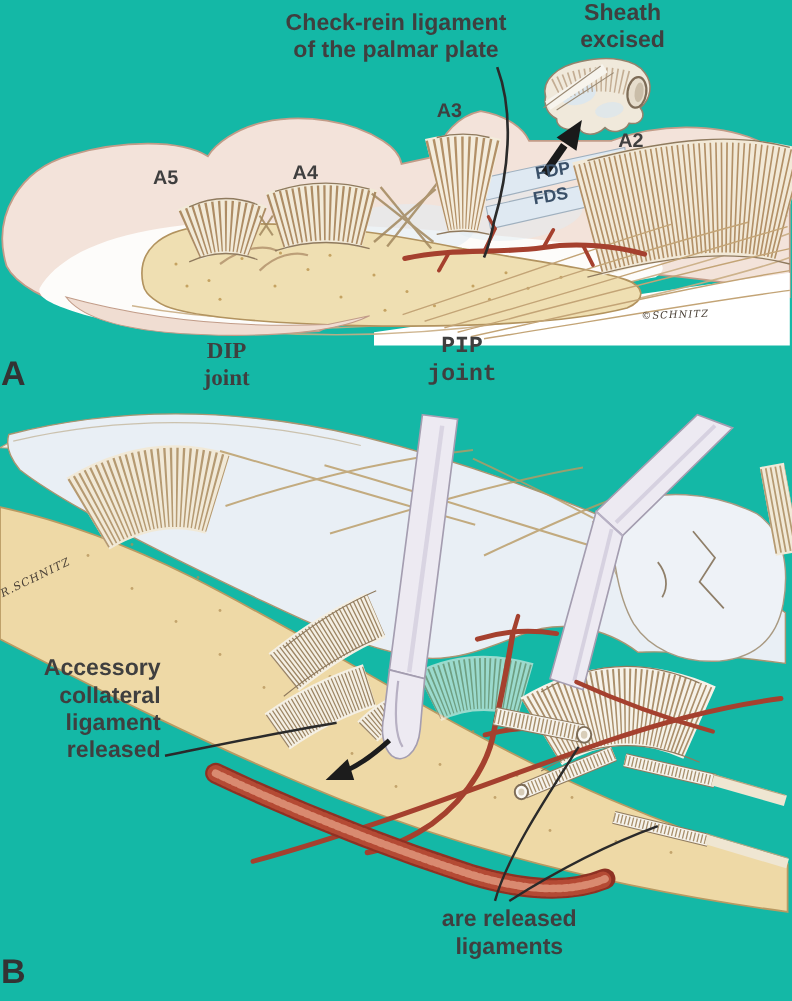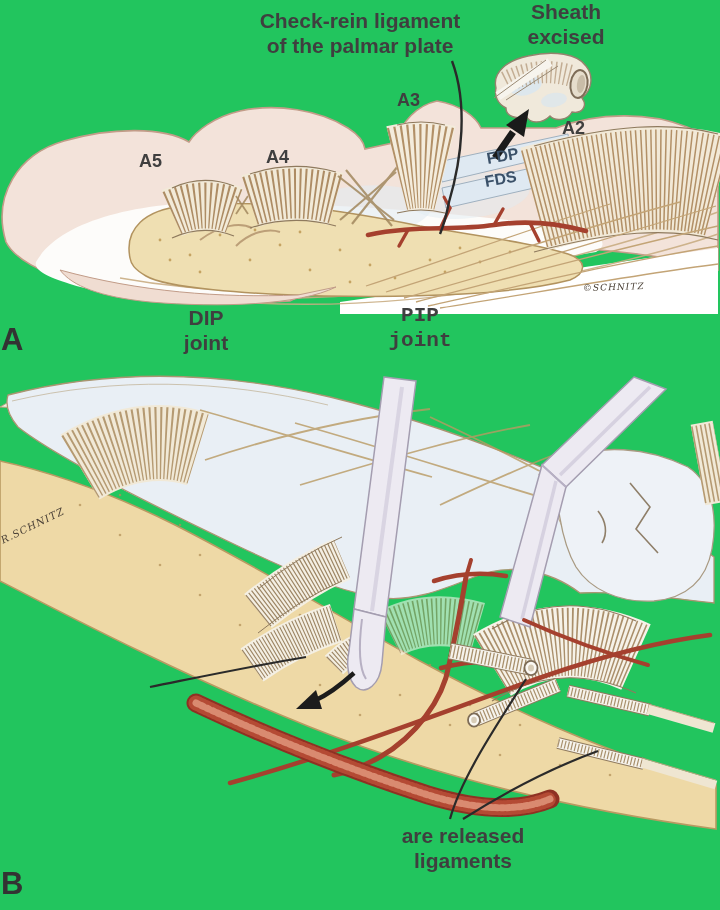--- a/index.html
+++ b/index.html
@@ -1,16 +1,16 @@
 <!DOCTYPE html>
 <html><head>
 <meta charset="utf-8">
 <style>
   html,body{margin:0;padding:0;background:#fff;}
-  .stage{position:relative;width:720px;height:910px;background:#22c55e;overflow:hidden;
+  .stage{position:relative;width:720px;height:910px;background:#14b8a6;overflow:hidden;
          font-family:"Liberation Sans",sans-serif;}
   .art{position:absolute;left:0;}
   .lbl{position:absolute;font-weight:700;font-size:21px;line-height:1.18;color:#3f3f3f;white-space:nowrap;}
   .center{text-align:center;white-space:normal;}
   .right{text-align:right;white-space:normal;}
   .panel-letter{font-size:31px;font-weight:700;color:#333;}
   .pulley{font-size:18px;}
   .tendon-tag{font-size:16px;color:#3a5068;transform:rotate(-10deg);transform-origin:left center;}
   .sig{font-family:"DejaVu Serif",serif;font-style:italic;font-weight:400;color:#4a4036;letter-spacing:1px;}
 </style>
@@ -321,31 +321,37 @@
   <div class="lbl center" style="left:502px;top:0;width:128px;">
     <div>Sheath</div>
     <div>excised</div>
   </div>
   <div class="lbl pulley" style="left:397px;top:90px;">A3</div>
   <div class="lbl pulley" style="left:139px;top:151px;">A5</div>
   <div class="lbl pulley" style="left:266px;top:147px;">A4</div>
   <div class="lbl pulley" style="left:562px;top:118px;">A2</div>
   <div class="lbl tendon-tag" style="left:487px;top:150px;">FDP</div>
   <div class="lbl tendon-tag" style="left:485px;top:173px;">FDS</div>
-  <div class="lbl center" style="left:158px;top:306px;width:96px;">
+  <div class="lbl center" style="left:158px;top:306px;width:96px;font-family:Liberation Serif, serif;">
     <div>DIP</div>
     <div>joint</div>
   </div>
   <div class="lbl center" style="left:372px;top:304px;width:96px;font-family:Liberation Mono, monospace;">
     <div>PIP</div>
     <div>joint</div>
   </div>
   <div class="lbl panel-letter" style="left:1px;top:322px;">A</div>
   <div class="sig" style="position:absolute;left:583px;top:282px;font-size:9px;transform:rotate(-2deg);">©SCHNITZ</div>
 
+  <div class="lbl right" style="left:10px;top:596px;width:136px;">
+    <div>Accessory</div>
+    <div>collateral</div>
+    <div>ligament</div>
+    <div>released</div>
+  </div>
   <div class="lbl center" style="left:382px;top:824px;width:162px;">
     <div>are released</div>
     <div>ligaments</div>
   </div>
   <div class="lbl panel-letter" style="left:1px;top:866px;">B</div>
   <div class="sig" style="position:absolute;left:-2px;top:520px;font-size:10px;transform:rotate(-26deg);">R.SCHNITZ</div>
 
 </div>
 
 </body></html>

